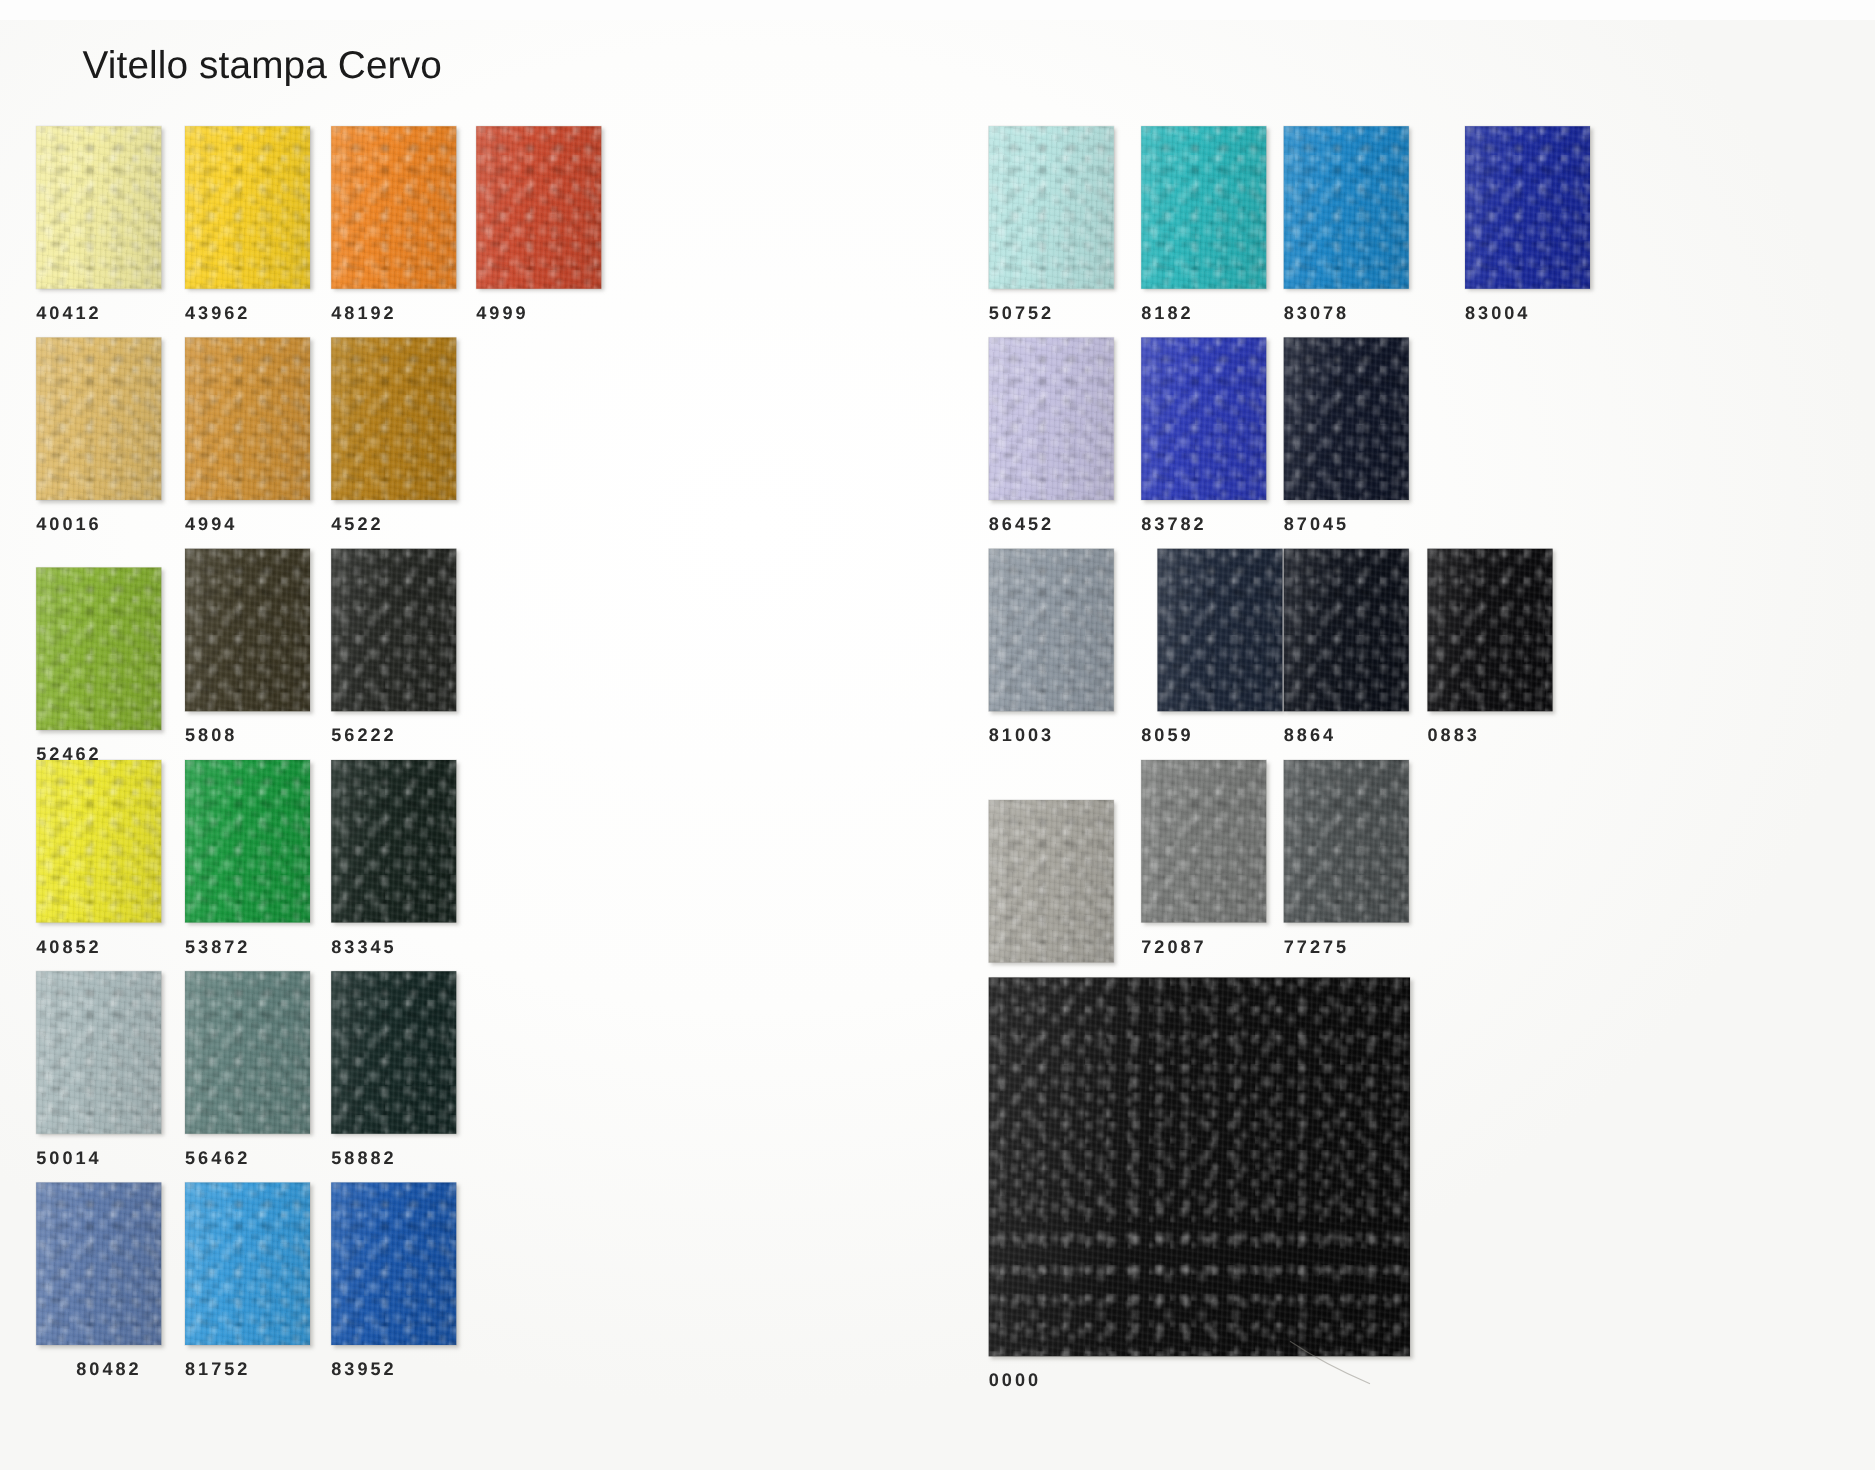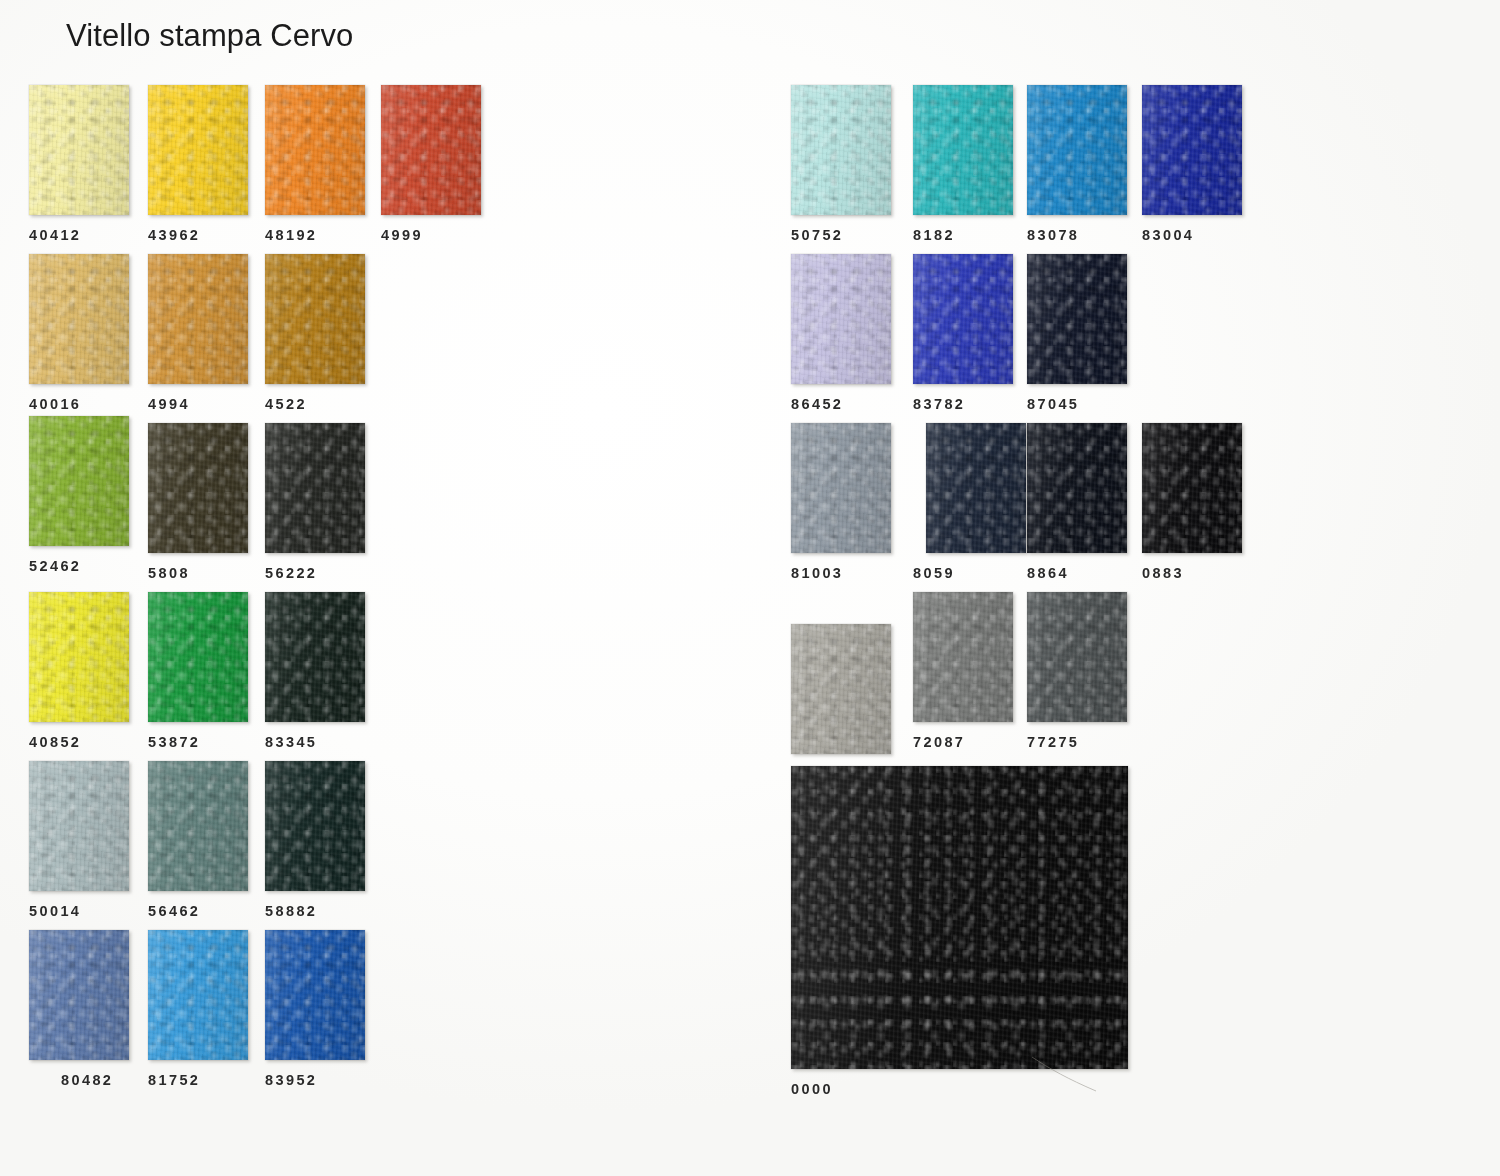--- a/index.html
+++ b/index.html
@@ -15,20 +15,21 @@
     overflow: hidden;
     font-family: "Liberation Sans", "DejaVu Sans", sans-serif;
     background: #fdfdfd;
   }
 
   #page-root {
     position: absolute;
     inset: 0;
     background:
       radial-gradient(ellipse 900px 700px at 40% 35%, #ffffff 0%, #fdfdfc 55%, #f7f7f5 100%);
+    margin-top: 16px;
   }
 
   .catalog-title {
     position: absolute;
     left: 66px;
     top: 18px;
     font-size: 31px;
     font-weight: 400;
     color: #1b1b1b;
     letter-spacing: 0.1px;
@@ -133,21 +134,21 @@
         <div class="swatch-code" style="left: 0px; top: 142px;">40016</div>
       </div>
       <div class="swatch-cell" style="left: 148px; top: 254px;">
         <div class="swatch-chip" style="width: 100px; height: 130px; background: rgb(205, 143, 51);"></div>
         <div class="swatch-code" style="left: 0px; top: 142px;">4994</div>
       </div>
       <div class="swatch-cell" style="left: 265px; top: 254px;">
         <div class="swatch-chip" style="width: 100px; height: 130px; background: rgb(176, 122, 20);"></div>
         <div class="swatch-code" style="left: 0px; top: 142px;">4522</div>
       </div>
-      <div class="swatch-cell" style="left: 29px; top: 416px;">
+      <div class="swatch-cell" style="left: 29px; top: 438px;">
         <div class="swatch-chip" style="width: 100px; height: 130px; background: rgb(131, 174, 46);"></div>
         <div class="swatch-code" style="left: 0px; top: 142px;">52462</div>
       </div>
       <div class="swatch-cell" style="left: 148px; top: 423px;">
         <div class="swatch-chip" style="width: 100px; height: 130px; background: rgb(59, 54, 35);"></div>
         <div class="swatch-code" style="left: 0px; top: 142px;">5808</div>
       </div>
       <div class="swatch-cell" style="left: 265px; top: 423px; text-align: right;">
         <div class="swatch-chip" style="width: 100px; height: 130px; background: rgb(34, 36, 32);"></div>
         <div class="swatch-code" style="left: 0px; top: 142px;">56222</div>
@@ -195,21 +196,21 @@
         <div class="swatch-code" style="left: 0px; top: 142px;">50752</div>
       </div>
       <div class="swatch-cell" style="left: 913px; top: 85px;">
         <div class="swatch-chip" style="width: 100px; height: 130px; background: rgb(39, 180, 184);"></div>
         <div class="swatch-code" style="left: 0px; top: 142px;">8182</div>
       </div>
       <div class="swatch-cell" style="left: 1027px; top: 85px;">
         <div class="swatch-chip" style="width: 100px; height: 130px; background: rgb(23, 130, 196);"></div>
         <div class="swatch-code" style="left: 0px; top: 142px;">83078</div>
       </div>
-      <div class="swatch-cell" style="left: 1142px; top: 85px; text-align: right;">
+      <div class="swatch-cell" style="left: 1172px; top: 85px; text-align: right;">
         <div class="swatch-chip" style="width: 100px; height: 130px; background: rgb(23, 38, 154);"></div>
         <div class="swatch-code" style="left: 0px; top: 142px;">83004</div>
       </div>
       <div class="swatch-cell" style="left: 791px; top: 254px;">
         <div class="swatch-chip" style="width: 100px; height: 130px; background: rgb(195, 191, 224);"></div>
         <div class="swatch-code" style="left: 0px; top: 142px;">86452</div>
       </div>
       <div class="swatch-cell" style="left: 913px; top: 254px;">
         <div class="swatch-chip" style="width: 100px; height: 130px; background: rgb(42, 55, 180);"></div>
         <div class="swatch-code" style="left: 0px; top: 142px;">83782</div>

